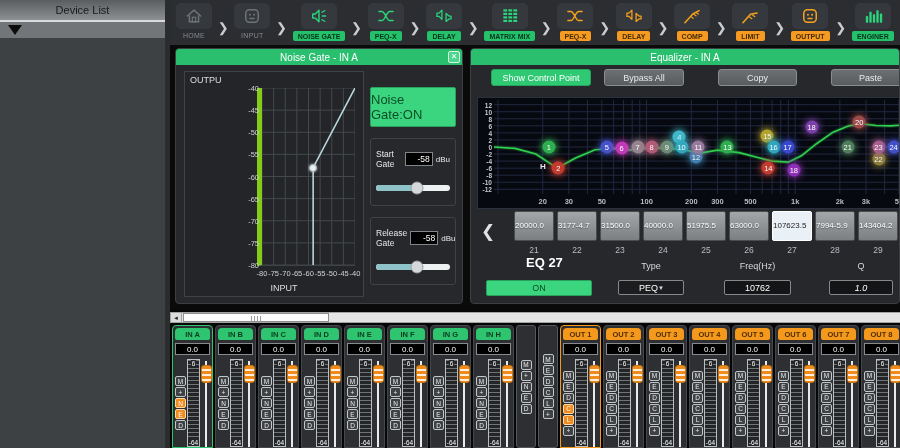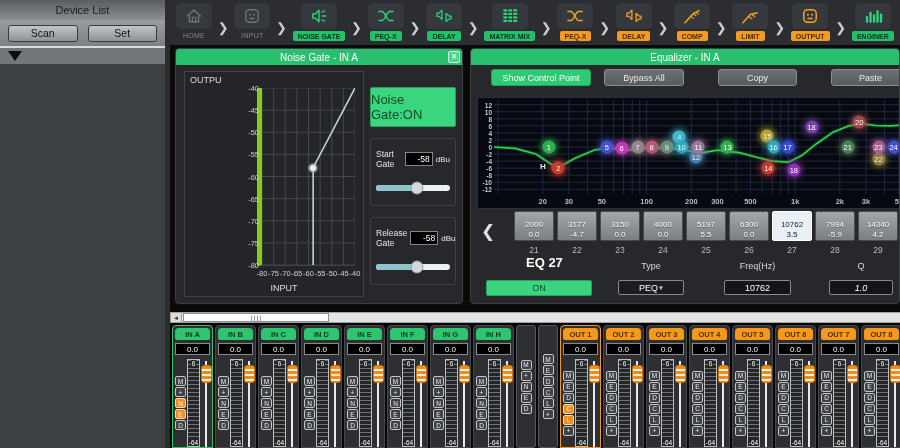--- a/index.html
+++ b/index.html
@@ -74,22 +74,22 @@
   #eq-plot{position:absolute;left:16px;top:2px;right:1px;bottom:14px;}
   #eq-plot svg{position:absolute;inset:0;width:100%;height:100%;overflow:visible;}
   .eq-ylab{position:absolute;left:-15px;width:13px;text-align:right;font-size:6.5px;font-weight:700;color:#c6cad1;transform:translateY(-50%);}
   .eq-xlab{position:absolute;bottom:-12px;font-size:7.5px;font-weight:700;color:#b9bdc4;transform:translateX(-50%);}
   .eq-pt{position:absolute;width:13px;height:13px;border-radius:50%;transform:translate(-50%,-50%);
          display:flex;align-items:center;justify-content:center;font-size:7.5px;color:#fff;cursor:pointer;}
   .eq-h{position:absolute;transform:translate(-100%,-50%);font-size:8px;font-weight:700;color:#e8e8e8;}
   #band-nav{position:absolute;left:10px;top:172px;font-size:17px;color:#dfe3e6;cursor:pointer;}
   #bands{position:absolute;left:43px;top:162px;right:0;display:flex;gap:3px;}
   .band-col{width:40px;display:flex;flex-direction:column;align-items:center;flex:none;}
-  .band-cell{width:40px;height:30px;border:1px solid #4a4d50;border-radius:2px;display:flex;flex-direction:column;
-             align-items:center;justify-content:flex-end;font-size:8px;line-height:1.25;color:#fff;cursor:pointer;
+  .band-cell{width:40px;height:30px;border:1px solid #4a4d50;border-radius:2px;display:flex;flex-direction:row;
+             align-items:center;justify-content:flex-start;font-size:8px;line-height:1.25;color:#fff;cursor:pointer;
              background:linear-gradient(#a4a7aa,#7c7f82);text-shadow:0 1px 1px rgba(0,0,0,.45);}
   .band-cell.sel{background:#eaf1f6;color:#1c1c1c;text-shadow:none;border-color:#fff;}
   .band-num{margin-top:4px;font-size:8.5px;color:#b9bdc3;}
   #eq-title{position:absolute;left:55px;top:206px;font-size:13px;font-weight:700;color:#fff;}
   #eq-on{position:absolute;left:15px;top:231px;width:106px;height:16px;font-size:9px;}
   .fld-lbl{position:absolute;font-size:9px;color:#d6d9dc;text-align:center;}
   .fld{position:absolute;height:15px;background:#131517;border:1px solid #85898d;border-radius:2px;color:#fff;
        font-size:9px;display:flex;align-items:center;justify-content:center;}
   .dd{justify-content:space-between;padding:0 20px;cursor:pointer;background:#1b1d1f;}
   .dd .dd-arrow{font-size:6px;color:#d6d9dc;}
@@ -128,24 +128,20 @@
   .mstrip{width:20px;height:123px;background:#2d2f32;border:1px solid #55585b;border-radius:3px;flex:none;
           display:flex;flex-direction:column;align-items:center;justify-content:center;gap:1px;}
 </style>
 </head>
 <body>
 
 <div id="screen">
 
   <aside id="sidebar">
     <div class="sb-title">Device List</div>
-    <div class="sb-btnrow">
-      <div class="sb-btn">Scan</div>
-      <div class="sb-btn">Set</div>
-    </div>
     <div class="sb-dd">
       <span class="sb-tri"></span>
     </div>
     <div class="sb-body"></div>
   </aside>
 
   <header id="toolbar">
       <div class="tb-item inactive">
         <div class="tb-ico">
           <svg viewBox="0 0 24 24">

